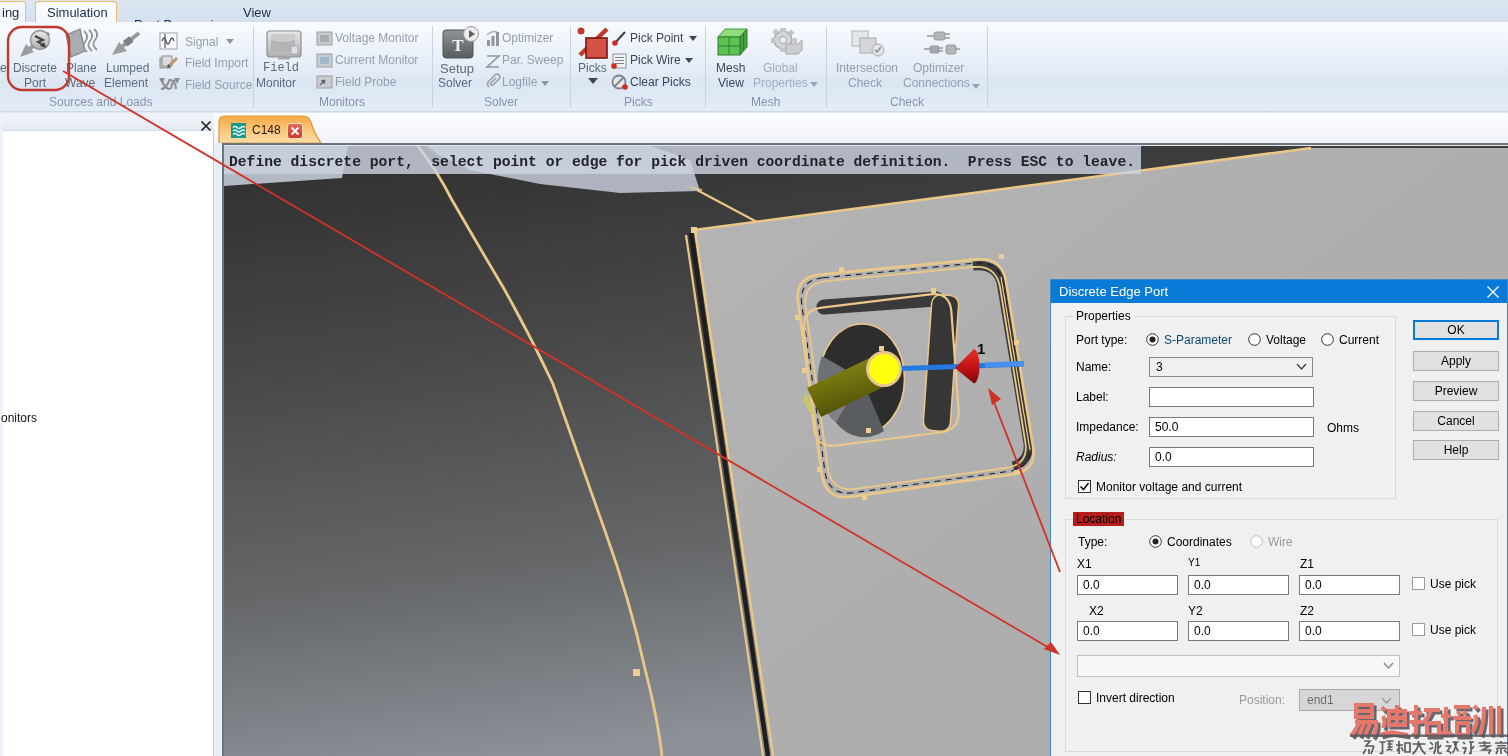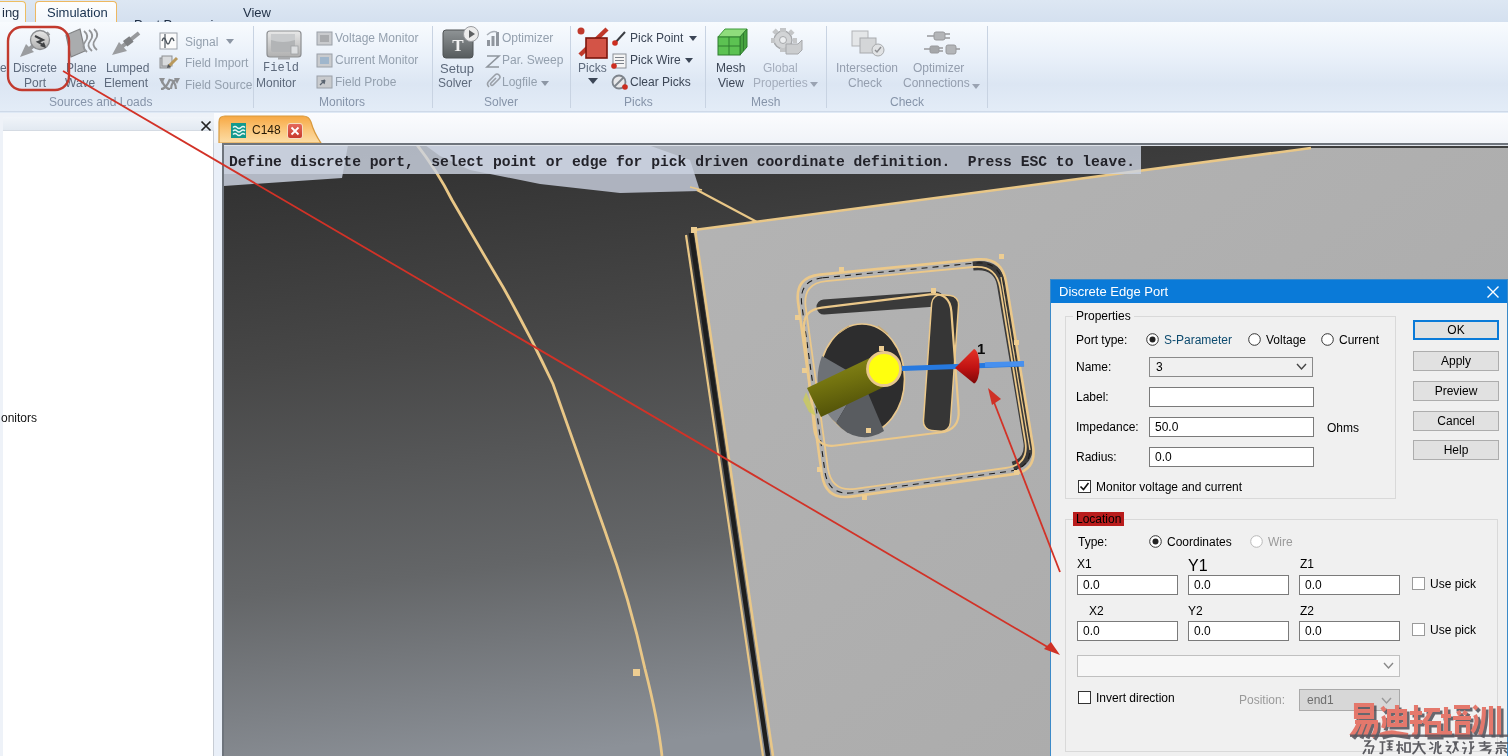--- a/index.html
+++ b/index.html
@@ -397,21 +397,21 @@
       </svg>
 
     <div class="lbl" style="left:25px;top:110px;font-size:12px;color:#000;">Label:</div>
     <div class="abs" style="left:98px;top:107px;width:165px;height:20px;background:#fff;border:1px solid #7a7a7a;"></div>
 
     <div class="lbl" style="left:25px;top:140px;font-size:12px;color:#000;">Impedance:</div>
     <div class="abs" style="left:98px;top:137px;width:165px;height:20px;background:#fff;border:1px solid #7a7a7a;"></div>
     <div class="lbl" style="left:104px;top:140px;font-size:12px;color:#000;">50.0</div>
     <div class="lbl" style="left:276px;top:141px;font-size:12px;color:#000;">Ohms</div>
 
-    <div class="lbl" style="left:25px;top:170px;font-size:12px;color:#000;">Radius:</div>
+    <div class="lbl" style="left:25px;top:170px;font-size:12px;color:#000;font-style:italic;">Radius:</div>
     <div class="abs" style="left:98px;top:167px;width:165px;height:20px;background:#fff;border:1px solid #7a7a7a;"></div>
     <div class="lbl" style="left:104px;top:170px;font-size:12px;color:#000;">0.0</div>
 
     <svg class="abs" style="left:27px;top:200px;" width="14" height="14">
         <rect x="0.5" y="0.5" width="12" height="12" fill="#fff" stroke="#333"></rect>
         <path d="M2.5 6.5 L5.5 9.5 L10.5 3" fill="none" stroke="#111" stroke-width="1.6"></path>
       </svg>
     <div class="lbl" style="left:45px;top:200px;font-size:12px;color:#000;">Monitor voltage and current</div>
 
     <div class="abs" style="left:14px;top:239px;width:433px;height:233px;border:1px solid #d9d9d9;"></div>
@@ -421,21 +421,21 @@
         <circle cx="6.5" cy="6.5" r="5.8" fill="#fff" stroke="#333"></circle>
         <circle cx="6.5" cy="6.5" r="3" fill="#222"></circle>
       </svg>
     <div class="lbl" style="left:116px;top:255px;font-size:12px;color:#000;">Coordinates</div>
     <svg class="abs" style="left:199px;top:255px;" width="14" height="14">
         <circle cx="6.5" cy="6.5" r="5.8" fill="#fff" stroke="#b9b9b9"></circle>
       </svg>
     <div class="lbl" style="left:217px;top:255px;font-size:12px;color:#9a9a9a;">Wire</div>
 
     <div class="lbl" style="left:26px;top:277px;font-size:12px;color:#000;">X1</div>
-    <div class="lbl" style="left:137px;top:277px;font-size:16px;color:#000;">Y1</div>
+    <div class="lbl" style="left:137px;top:277px;font-size:10px;color:#000;">Y1</div>
     <div class="lbl" style="left:249px;top:277px;font-size:12px;color:#000;">Z1</div>
     <div class="abs" style="left:26px;top:295px;width:101px;height:20px;background:#fff;border:1px solid #7a7a7a;"></div>
     <div class="lbl" style="left:32px;top:298px;font-size:12px;color:#000;">0.0</div>
     <div class="abs" style="left:137px;top:295px;width:101px;height:20px;background:#fff;border:1px solid #7a7a7a;"></div>
     <div class="lbl" style="left:143px;top:298px;font-size:12px;color:#000;">0.0</div>
     <div class="abs" style="left:248px;top:295px;width:101px;height:20px;background:#fff;border:1px solid #7a7a7a;"></div>
     <div class="lbl" style="left:254px;top:298px;font-size:12px;color:#000;">0.0</div>
     <svg class="abs" style="left:361px;top:297px;" width="14" height="14">
         <rect x="0.5" y="0.5" width="12" height="12" fill="#fff" stroke="#9a9a9a"></rect>
       </svg>

